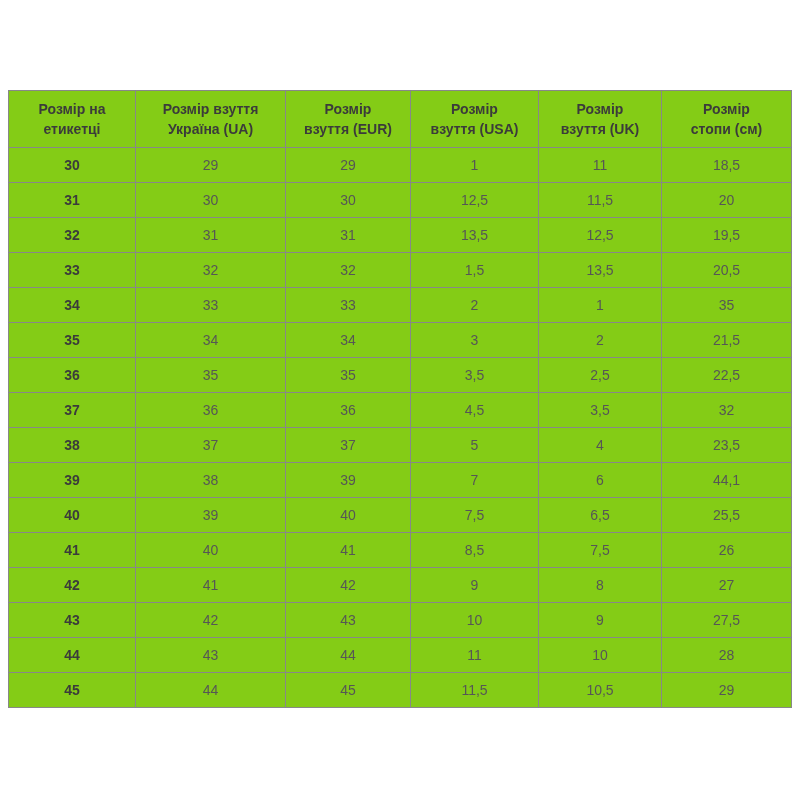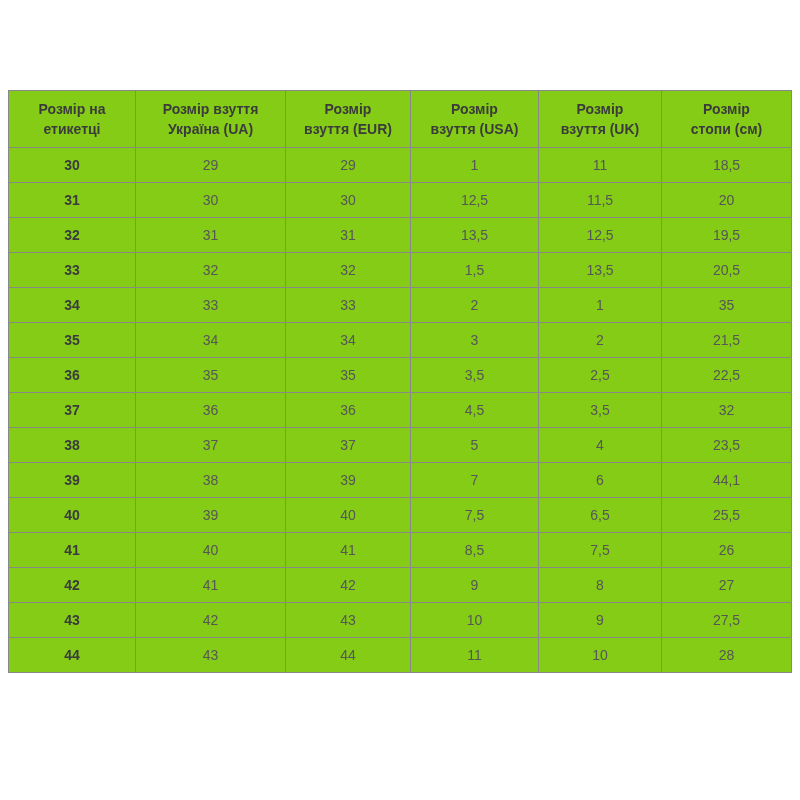--- a/index.html
+++ b/index.html
@@ -189,15 +189,23 @@
           <td>27,5</td>
         </tr>
         <tr>
           <td class="col-label">44</td>
           <td>43</td>
           <td>44</td>
           <td>11</td>
           <td>10</td>
           <td>28</td>
         </tr>
+        <tr>
+          <td class="col-label">45</td>
+          <td>44</td>
+          <td>45</td>
+          <td>11,5</td>
+          <td>10,5</td>
+          <td>29</td>
+        </tr>
       </tbody>
   </table>
 </div>
 
 </body></html>

